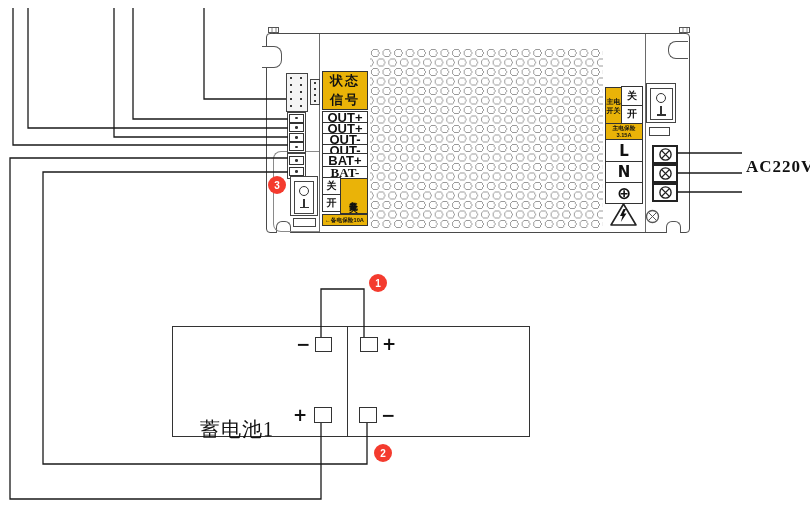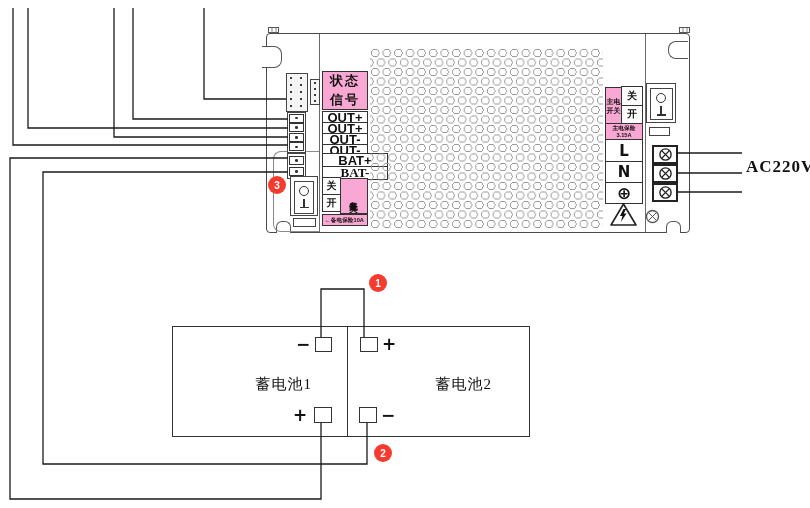--- a/index.html
+++ b/index.html
@@ -12,21 +12,21 @@
   .tab{border:1px solid #555;background:#fff;}
   .notch{background:#fff;border:1px solid #555;}
   .bracket-outline{border:1px solid #8a8a8a;border-right:none;border-radius:8px 0 0 8px;}
   
   .vents{background-image:
       radial-gradient(circle at 5px 5px, transparent 3.4px, #9a9a9a 3.4px 4.3px, transparent 4.3px),
       radial-gradient(circle at 5px 5px, transparent 3.4px, #9a9a9a 3.4px 4.3px, transparent 4.3px);
     background-size:11.6px 19px;background-position:0 0,5.8px 9.5px;}
   
   .lblbox{border:1px solid #333;display:flex;align-items:center;justify-content:center;
-          text-align:center;background:#f9a8d4;}
+          text-align:center;background:#eab308;}
   .row{border:1px solid #333;margin-top:-1px;display:flex;align-items:center;justify-content:center;
        font-size:13px;font-weight:bold;letter-spacing:0;background:#fff;}
   .cjk-big{font-size:13px;font-weight:bold;line-height:1.45;letter-spacing:2px;}
   .cjk-vert{writing-mode:vertical-rl;text-orientation:upright;font-size:8.5px;font-weight:bold;letter-spacing:1px;}
   .tiny{font-size:6px;font-weight:bold;transform:scale(.95);white-space:nowrap;}
   
   .pin-conn{border:1px solid #444;background-color:#f4f4f4;}
   .dots2{background-image:radial-gradient(circle at 4px 4px,#3a3a3a 1.1px,transparent 1.4px);background-size:10px 7px;}
   .dots1{background-image:radial-gradient(circle at 4px 3px,#3a3a3a 1.1px,transparent 1.4px);background-size:9px 6px;}
   .tstrip{border:1px solid #444;display:flex;flex-direction:column;justify-content:space-evenly;align-items:center;background:#fff;}
@@ -38,21 +38,21 @@
   .rk-circle{width:8px;height:8px;border:1.4px solid #333;border-radius:50%;margin-top:4px;}
   .rk-bar{width:2px;height:9px;background:#333;margin-top:3px;}
   .rk-base{width:9px;height:1.5px;background:#333;margin-top:-1px;}
   .fuse-rect{border:1px solid #444;background:#fff;}
   
   .ac-term{border:2px solid #222;background:#fff;display:flex;align-items:center;justify-content:center;}
   
   .bat-rect{border:1.3px solid #333;background:transparent;}
   .bat-term{border:1.3px solid #333;background:#fff;}
   .sign{font-size:17px;font-weight:bold;display:flex;align-items:center;justify-content:center;font-family:"DejaVu Sans",sans-serif;}
-  .bat-label{font-family:"Liberation Serif",serif;font-size:15px;letter-spacing:1px;text-align:right;}
+  .bat-label{font-family:"Liberation Serif",serif;font-size:20px;letter-spacing:1px;text-align:left;margin-top:41px;}
   
   .marker{width:18px;height:18px;border-radius:50%;display:flex;align-items:center;justify-content:center;
           color:#fff;font-size:10px;font-weight:bold;z-index:10;}
   .ac-label{font-family:"Liberation Serif",serif;font-size:17px;font-weight:bold;letter-spacing:1px;}
   .lnbox{border:1px solid #333;margin-top:-1px;display:flex;align-items:center;justify-content:center;
          font-size:15px;font-weight:bold;background:#fff;font-family:"DejaVu Sans",sans-serif;}
   svg{display:block;}
   #wires{position:absolute;left:0;top:0;z-index:5;pointer-events:none;}
 </style>
 </head>
@@ -121,21 +121,21 @@
   <div class="abs lblbox" style="left:322px;top:71px;width:46px;height:39px;flex-direction:column;">
     <span class="cjk-big">状态</span>
     <span class="cjk-big">信号</span>
   </div>
   <div class="abs" style="left:322px;top:112px;width:46px;">
     <div class="row" style="height:10px;">OUT+</div>
     <div class="row" style="height:10px;">OUT+</div>
     <div class="row" style="height:10px;">OUT-</div>
     <div class="row" style="height:10px;">OUT-</div>
   </div>
-  <div class="abs" style="left:322px;top:154px;width:66px;">
+  <div class="abs" style="left:322px;top:154px;width:46px;">
     <div class="row" style="height:12px;">BAT+</div>
     <div class="row" style="height:12px;font-family:Liberation Serif, serif;">BAT-</div>
   </div>
   <div class="abs" style="left:322px;top:178px;width:46px;height:34px;display:flex;">
     <div style="width:20px;display:flex;flex-direction:column;box-sizing:border-box;">
       <div class="row" style="height:18px;font-size:10px;">关</div>
       <div class="row" style="height:18px;font-size:10px;">开</div>
     </div>
     <div class="lblbox" style="width:27px;height:34px;margin-left:-1px;">
       <span class="cjk-vert">备电开关</span>
@@ -210,21 +210,20 @@
         <path d="M3.8 3.8 L11.2 11.2 M11.2 3.8 L3.8 11.2" stroke="#555" stroke-width="1"></path>
       </svg>
   </div>
 
   <div class="abs ac-label" style="left:746px;top:157px;">AC220V</div>
 
   <div class="abs bat-rect" style="left:172px;top:326px;width:358px;height:111px;">
     <div style="position:absolute;left:174px;top:0;width:1.3px;height:100%;background:#333;"></div>
   </div>
   <div class="abs bat-label" style="left:200px;top:375px;width:112px;">蓄电池1</div>
-  <div class="abs bat-label" style="left:380px;top:375px;width:112px;">蓄电池2</div>
 
   <div class="abs bat-term" style="left:315px;top:337px;width:17px;height:15px;z-index:6;"></div>
   <div class="abs bat-term" style="left:360px;top:337px;width:18px;height:15px;z-index:6;"></div>
   <div class="abs bat-term" style="left:314px;top:407px;width:18px;height:16px;z-index:6;"></div>
   <div class="abs bat-term" style="left:359px;top:407px;width:18px;height:16px;z-index:6;"></div>
 
   <div class="abs sign" style="left:295px;top:336px;width:16px;height:16px;">−</div>
   <div class="abs sign" style="left:381px;top:336px;width:16px;height:16px;">+</div>
   <div class="abs sign" style="left:292px;top:407px;width:16px;height:16px;">+</div>
   <div class="abs sign" style="left:380px;top:407px;width:16px;height:16px;">−</div>

